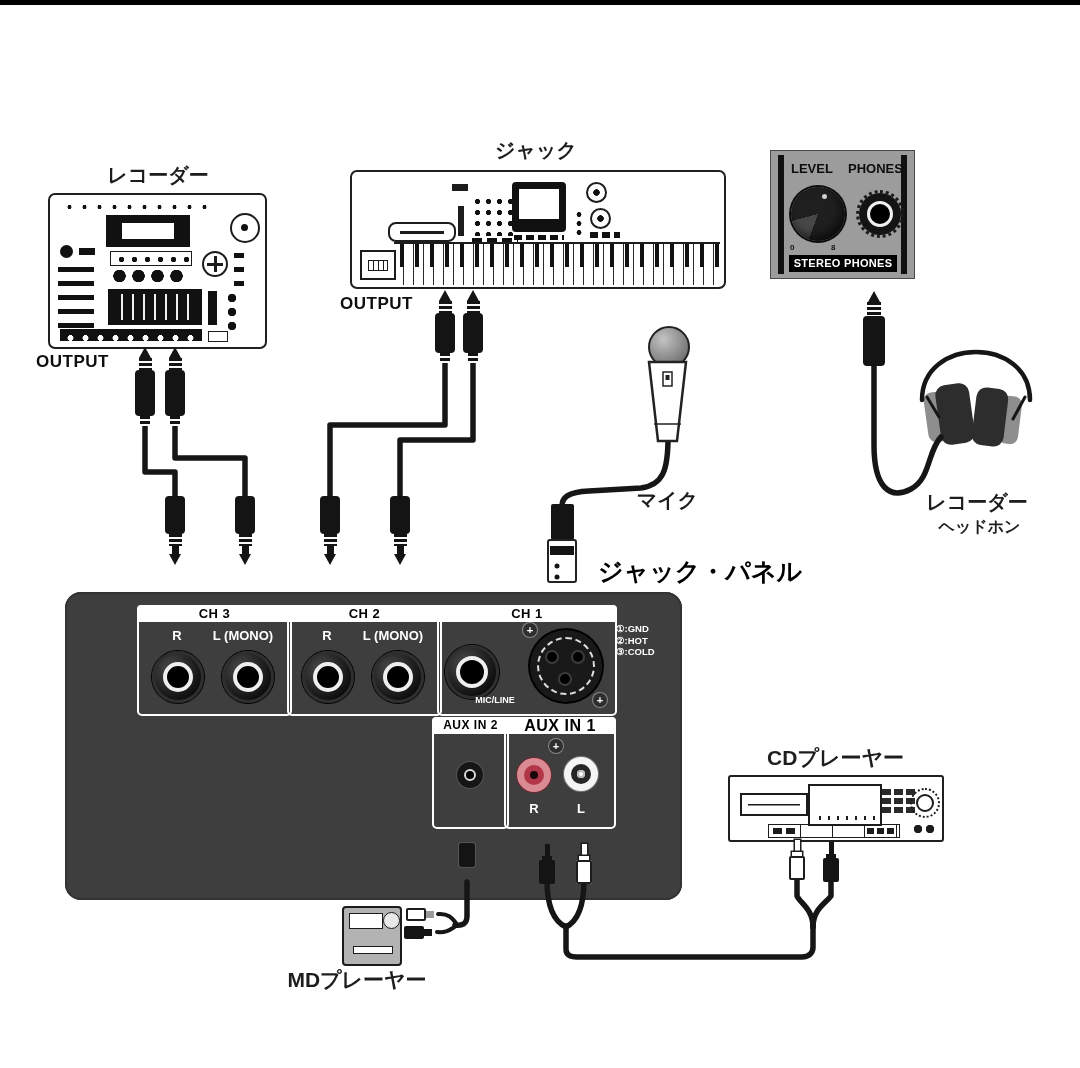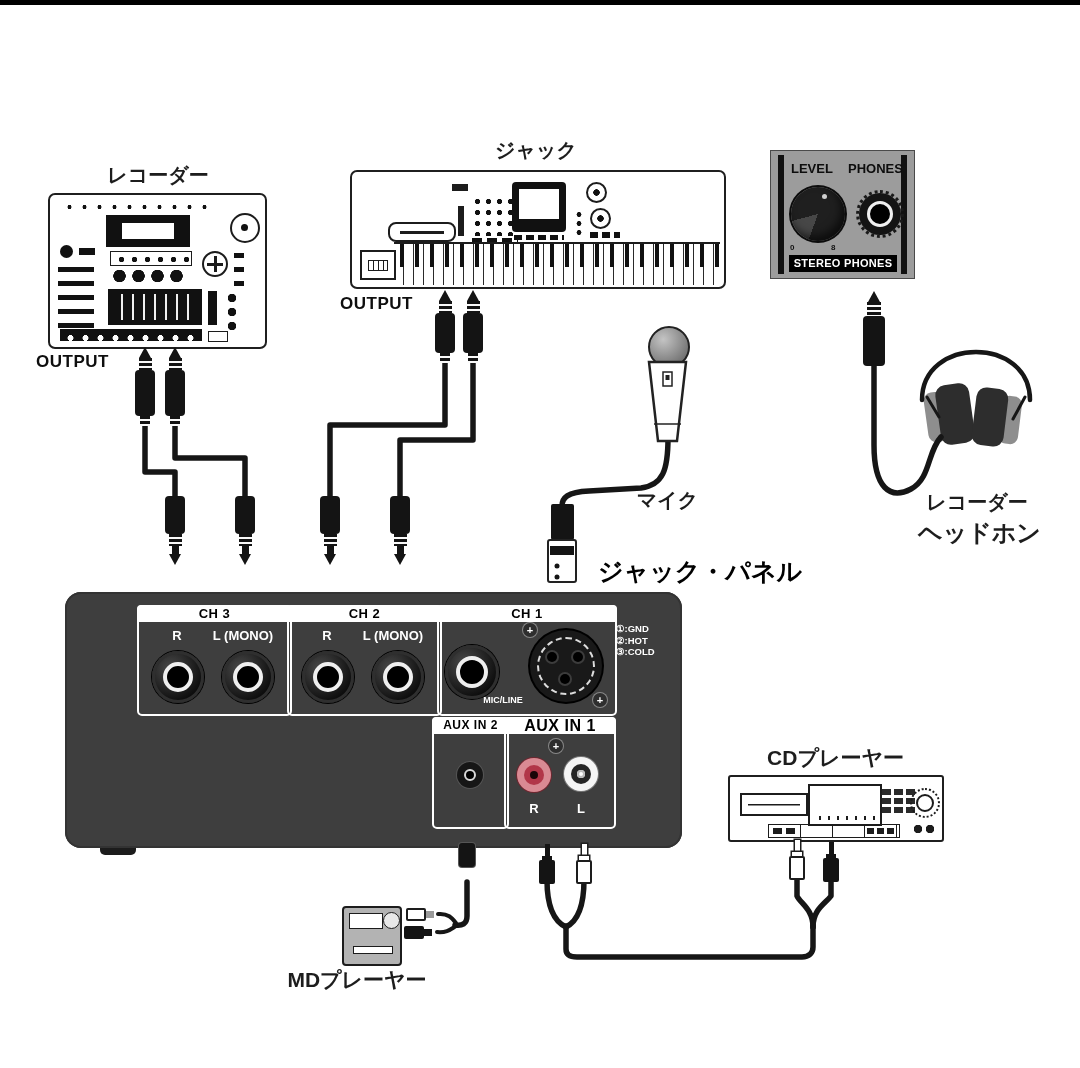--- a/index.html
+++ b/index.html
@@ -6,21 +6,21 @@
   .stage{position:relative;width:1080px;height:1068px;background:#fff;overflow:hidden;
          font-family:"Liberation Sans",sans-serif;}
   .abs{position:absolute;}
   .lbl{position:absolute;text-align:center;font-weight:700;color:#1d1d1d;}
   .outlbl{position:absolute;font-weight:800;color:#0e0e0e;font-size:17px;letter-spacing:.5px;}
 
   
   .dev{position:absolute;background:#fff;border:2px solid #1f1f1f;border-radius:7px;z-index:2;}
 
   
-  .panel{position:absolute;left:65px;top:592px;width:617px;height:256px;background:#3e3e3e;
+  .panel{position:absolute;left:65px;top:592px;width:617px;height:308px;background:#3e3e3e;
          border-radius:16px;z-index:2;box-shadow:inset 0 0 0 2px #333;}
   .pfoot{position:absolute;left:100px;top:846px;width:36px;height:9px;background:#1c1c1c;
          border-radius:0 0 5px 5px;z-index:1;}
   .boxx{position:absolute;border:2px solid #fff;border-radius:5px;}
   .bhead{position:absolute;left:-2px;top:-2px;right:-2px;height:17px;background:#fff;color:#000;
          font-weight:800;font-size:13px;line-height:17px;text-align:center;letter-spacing:.5px;
          border-radius:4px 4px 0 0;}
   .wlbl{position:absolute;color:#fff;font-weight:800;font-size:13px;text-align:center;}
 
   .jack{position:absolute;width:52px;height:52px;border-radius:50%;
@@ -233,21 +233,21 @@
     <div class="tipu"></div>
     <div class="rings w"></div>
     <div class="pbody hp"></div>
   </div>
 
   <div class="hp-pad" style="left:926px;top:392px;width:20px;height:50px;transform:rotate(-8deg);"></div>
   <div class="hp-cup" style="left:938px;top:384px;width:34px;height:60px;transform:rotate(-8deg);"></div>
   <div class="hp-cup" style="left:974px;top:388px;width:32px;height:58px;transform:rotate(7deg);"></div>
   <div class="hp-pad" style="left:1000px;top:396px;width:20px;height:48px;transform:rotate(7deg);"></div>
   <div class="lbl" style="left:917px;top:489px;width:120px;font-size:20px;">レコーダー</div>
-  <div class="lbl" style="left:912px;top:517px;width:135px;font-size:24px;">ヘッドホン</div>
+  <div class="lbl" style="left:912px;top:517px;width:135px;font-size:16px;">ヘッドホン</div>
 
   <div class="mic-head"></div>
   <div class="mic-neck"></div>
   <div class="lbl" style="left:620px;top:487px;width:95px;font-size:20px;">マイク</div>
 
   <div class="lbl" style="left:598px;top:555px;width:260px;font-size:25px;font-weight:800;color:#000;text-align:left;">ジャック・パネル</div>
   <div class="pfoot"></div>
   <div class="panel">
 
     <div class="boxx" style="left:72px;top:13px;width:151px;height:107px;">
@@ -272,21 +272,21 @@
       <div class="jack" style="left:83px;top:44px;">
         <div class="jack-in"></div>
         </div>
     </div>
 
     <div class="boxx" style="left:372px;top:13px;width:176px;height:107px;">
       <div class="bhead">CH 1</div>
       <div class="jack lg" style="left:6px;top:38px;">
         <div class="jack-in"></div>
         </div>
-      <div class="wlbl" style="left:32px;top:88px;width:64px;font-size:9px;">MIC/LINE</div>
+      <div class="wlbl" style="left:24px;top:88px;width:64px;font-size:9px;">MIC/LINE</div>
       <div class="xlr" style="left:91px;top:23px;">
         <div class="pin" style="left:17px;top:22px;"></div>
         <div class="pin" style="left:43px;top:22px;"></div>
         <div class="pin" style="left:30px;top:44px;"></div>
       </div>
       <div class="screw" style="left:84px;top:16px;"></div>
       <div class="screw" style="left:154px;top:86px;"></div>
     </div>
 
     <div class="gnd" style="left:551px;top:31px;">

